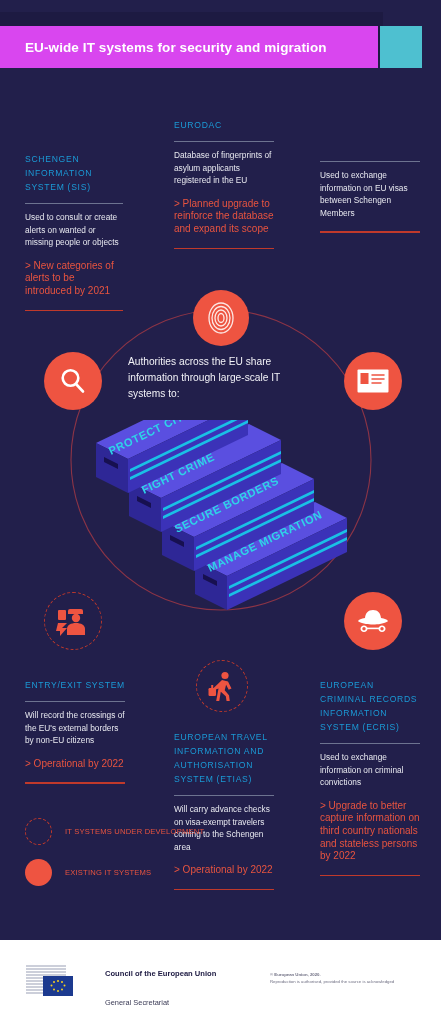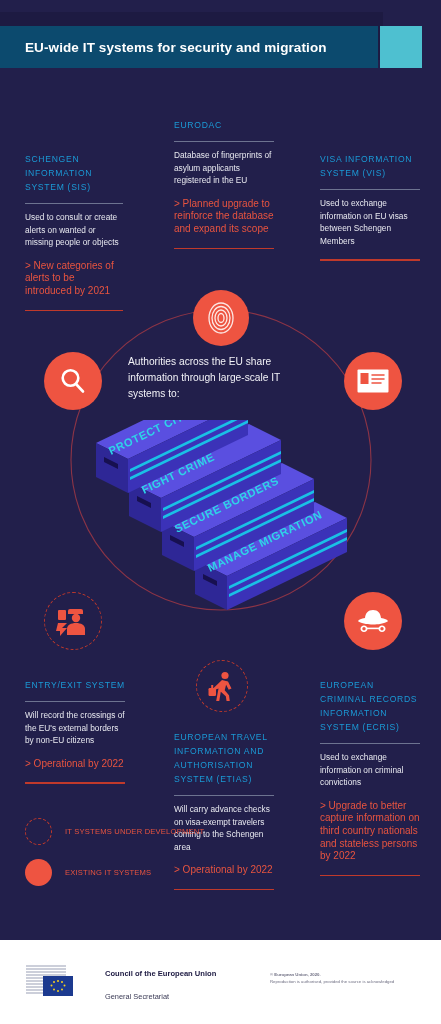--- a/index.html
+++ b/index.html
@@ -14,21 +14,21 @@
     width: 441px; height: 1024px;
     background: #221f4b;
   }
   
   .hdr-shadow {
     position: absolute; left: 0; top: 12px; width: 383px; height: 48px;
     background: #1d1a42;
   }
   .hdr-bar {
     position: absolute; left: 0; top: 26px; width: 378px; height: 42px;
-    background: #0c4a6e;
+    background: #d946ef;
     display: flex; align-items: center;
   }
   .hdr-title {
     color: #ffffff; font-size: 13.5px; font-weight: bold;
     letter-spacing: .1px; padding-left: 25px; white-space: nowrap;
   }
   .hdr-square {
     position: absolute; left: 380px; top: 26px; width: 42px; height: 42px;
     background: #4ec0d0;
   }
@@ -85,21 +85,21 @@
   .legend-mark.dashed { border: 1.3px dashed #c0392b; }
   .legend-mark.solid  { background: #ee5441; }
   .legend-label { color: #e8543f; font-size: 7.6px; line-height: 11px; letter-spacing: .2px; }
 
   
   .footer-band { position: absolute; left: 0; top: 940px; width: 441px; height: 84px; background: #ffffff; }
   .footer-inner { position: absolute; left: 0; top: 952px; width: 441px; height: 72px; }
   .foot-logo { position: absolute; left: 24px; top: 10px; width: 72px; height: 38px; }
   .foot-txt { position: absolute; left: 105px; top: 16px; }
   .foot-txt .l1 { color: #1d1a42; font-size: 7.6px; font-weight: bold; line-height: 11px; }
-  .foot-txt .l2 { color: #3a3a55; font-size: 7.4px; line-height: 11px; margin-top: 12px; }
+  .foot-txt .l2 { color: #3a3a55; font-size: 7.4px; line-height: 11px; margin-top: 18px; }
   .foot-copy { position: absolute; left: 270px; top: 20px; width: 170px; }
   .foot-copy .c1 { color: #6e6e82; font-size: 4.3px; font-weight: bold; line-height: 6.5px; }
   .foot-copy .c2 { color: #6e6e82; font-size: 4.3px; line-height: 6.5px; }
 </style>
 </head>
 <body>
 
 <div id="root">
 
   <div class="hdr-shadow"></div>
@@ -226,21 +226,20 @@
 
   <div class="card" id="card-eurodac">
     <div class="ttl">EURODAC</div>
     <div class="rule"></div>
     <div class="body">Database of fingerprints of asylum applicants registered in the EU</div>
     <div class="note">&gt; Planned upgrade to reinforce  the database and expand its scope</div>
     <div class="rule-red"></div>
   </div>
 
   <div class="card" id="card-vis">
-    <div class="ttl">VISA INFORMATION SYSTEM (VIS)</div>
     <div class="rule"></div>
     <div class="body">Used to exchange information on EU visas between Schengen Members</div>
     <div class="rule-red"></div>
   </div>
 
   <div class="card" id="card-ees">
     <div class="ttl">ENTRY/EXIT SYSTEM</div>
     <div class="rule"></div>
     <div class="body">Will record the crossings of the EU's external borders by non-EU citizens</div>
     <div class="note">&gt; Operational by 2022</div>

